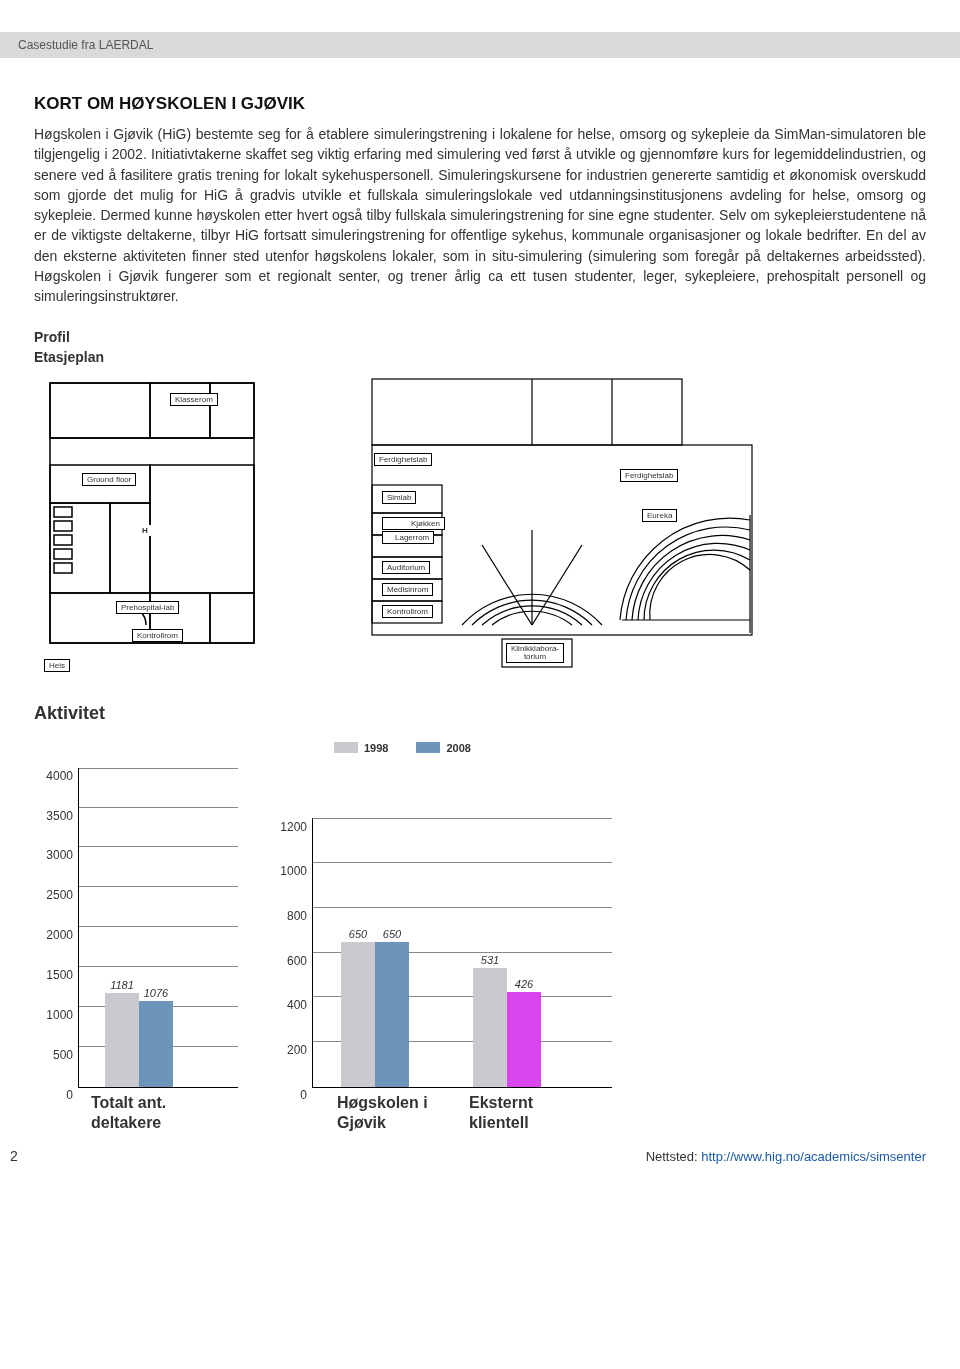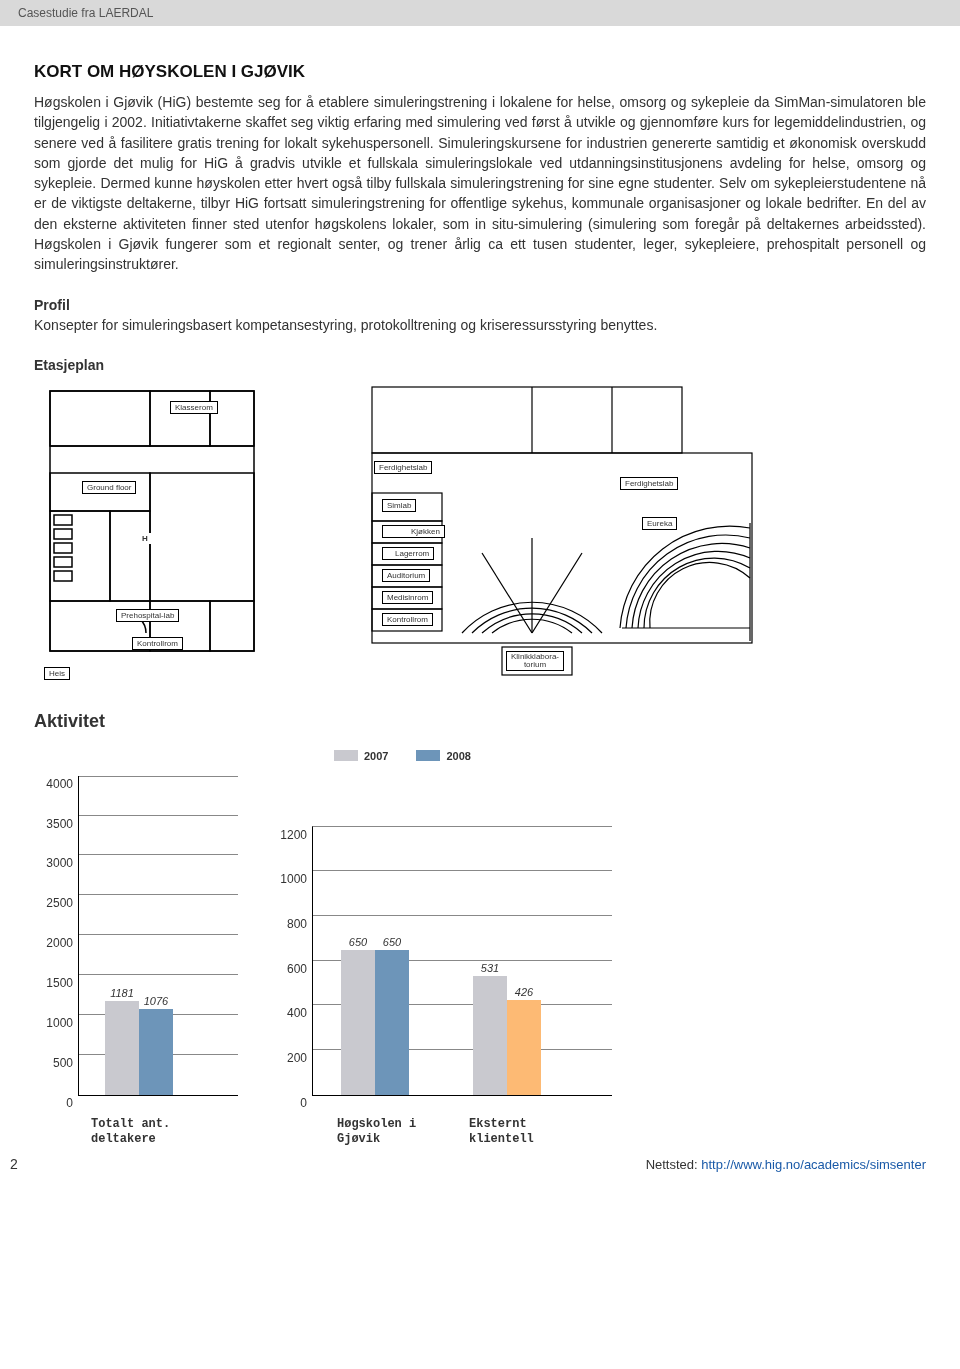--- a/index.html
+++ b/index.html
@@ -8,20 +8,21 @@
     font-weight: 300;
     background: #fff;
     color: #333;
     width: 960px;
   }
   .top-band {
     background: #d9d9d9;
     padding: 6px 18px;
     font-size: 12px;
     color: #555;
+    margin-top: 32px;
   }
   .page {
     padding: 36px 34px 20px 34px;
   }
   h1.kort {
     font-size: 17px;
     font-weight: 700;
     margin-bottom: 10px;
     color: #111;
   }
@@ -129,26 +130,25 @@
     bottom: 100%;
     width: 100%;
     text-align: center;
     font-size: 11px;
     font-style: italic;
     margin-bottom: 2px;
   }
   .xcat {
     position: absolute;
     top: 100%;
-    font-size: 12px;
-    font-weight: 700;
-    margin-top: 22px;
+    font-size: 16px;
+    font-weight: 700;
+    margin-top: 6px;
     line-height: 1.3;
     width: 120px;
-    font-family: Liberation Mono, monospace;
   }
   .footer {
     display: flex;
     justify-content: space-between;
     align-items: baseline;
     padding: 40px 34px 10px 10px;
     font-size: 13px;
   }
   .footer .pn { font-size: 14px; color: #333; }
   .footer .link { color: #1a5aa8; }
@@ -159,21 +159,20 @@
 <div class="top-band">
   <span>Casestudie fra LAERDAL</span>
 </div>
 
 <div class="page">
 
   <h1 class="kort">KORT OM HØYSKOLEN I GJØVIK</h1>
   <p class="body-text">Høgskolen i Gjøvik (HiG) bestemte seg for å etablere simuleringstrening i lokalene for helse, omsorg og sykepleie da SimMan-simulatoren ble tilgjengelig i 2002. Initiativtakerne skaffet seg viktig erfaring med simulering ved først å utvikle og gjennomføre kurs for legemiddelindustrien, og senere ved å fasilitere gratis trening for lokalt sykehuspersonell. Simuleringskursene for industrien genererte samtidig et økonomisk overskudd som gjorde det mulig for HiG å gradvis utvikle et fullskala simuleringslokale ved utdanningsinstitusjonens avdeling for helse, omsorg og sykepleie. Dermed kunne høyskolen etter hvert også tilby fullskala simuleringstrening for sine egne studenter. Selv om sykepleierstudentene nå er de viktigste deltakerne, tilbyr HiG fortsatt simuleringstrening for offentlige sykehus, kommunale organisasjoner og lokale bedrifter. En del av den eksterne aktiviteten finner sted utenfor høgskolens lokaler, som in situ-simulering (simulering som foregår på deltakernes arbeidssted). Høgskolen i Gjøvik fungerer som et regionalt senter, og trener årlig ca ett tusen studenter, leger, sykepleiere, prehospitalt personell og simuleringsinstruktører.</p>
 
   <div class="profil-h">Profil</div>
-  <p class="profil-text">Konsepter for simuleringsbasert kompetansestyring, protokolltrening og kriseressursstyring benyttes.</p>
 
   <div class="etasje-h">Etasjeplan</div>
 
   <div class="floorplan-wrap">
 
     <div class="fp-col" style="width:220px;height:300px;margin-left:8px;">
       <svg class="fp-svg" width="220" height="300" viewBox="0 0 220 300">
         <g stroke="#000" stroke-width="1.5" fill="none">
           <rect x="8" y="8" width="204" height="260"></rect>
           <rect x="8" y="8" width="100" height="55"></rect>
@@ -239,35 +238,35 @@
             <line x1="320" y1="245" x2="448" y2="245"></line>
             <line x1="448" y1="140" x2="448" y2="258"></line>
           </g>
           <rect x="200" y="264" width="70" height="28"></rect>
         </g>
       </svg>
       <div class="fp-label" style="left:72px;top:78px;">Ferdighetslab</div>
       <div class="fp-label" style="left:318px;top:94px;">Ferdighetslab</div>
       <div class="fp-label" style="left:80px;top:116px;">Simlab</div>
       <div class="fp-label" style="left:80px;top:142px;padding-left:28px;">Kjøkken</div>
-      <div class="fp-label" style="left:80px;top:164px;padding-left:12px;">Lagerrom</div>
+      <div class="fp-label" style="left:80px;top:156px;padding-left:12px;">Lagerrom</div>
       <div class="fp-label" style="left:80px;top:186px;">Auditorium</div>
       <div class="fp-label" style="left:80px;top:208px;">Medisinrom</div>
       <div class="fp-label" style="left:80px;top:230px;">Kontrollrom</div>
       <div class="fp-label" style="left:340px;top:134px;">Eureka</div>
       <div class="fp-label" style="left:204px;top:268px;text-align:center;line-height:1.05;">Klinikklabora-<br>torium</div>
     </div>
   </div>
 
   <div class="aktivitet-h">Aktivitet</div>
 
   <div class="legend">
     <div class="legend-item">
       <span class="swatch sw-2007"></span>
-      <span>2007</span>
+      <span>1998</span>
     </div>
     <div class="legend-item">
       <span class="swatch sw-2008"></span>
       <span>2008</span>
     </div>
   </div>
 
   <div class="charts-row">
 
     <div class="chart-block" style="margin-left:44px;">
@@ -321,21 +320,21 @@
             </div>
             <div class="bar" style="height: 145.167px; background: rgb(109, 149, 185);">
               <div class="bar-val">650</div>
             </div>
           </div>
           <div class="xcat" style="left: 24px;">Høgskolen i<br>Gjøvik</div>
           <div class="bars-slot" style="left: 160px;">
             <div class="bar" style="height: 118.59px; background: rgb(201, 201, 207);">
               <div class="bar-val">531</div>
             </div>
-            <div class="bar" style="height: 95.14px; background: #fdba74;">
+            <div class="bar" style="height: 95.14px; background: #d946ef;">
               <div class="bar-val">426</div>
             </div>
           </div>
           <div class="xcat" style="left: 156px;">Eksternt<br>klientell</div>
         </div>
     </div>
   </div>
 
 </div>
 

